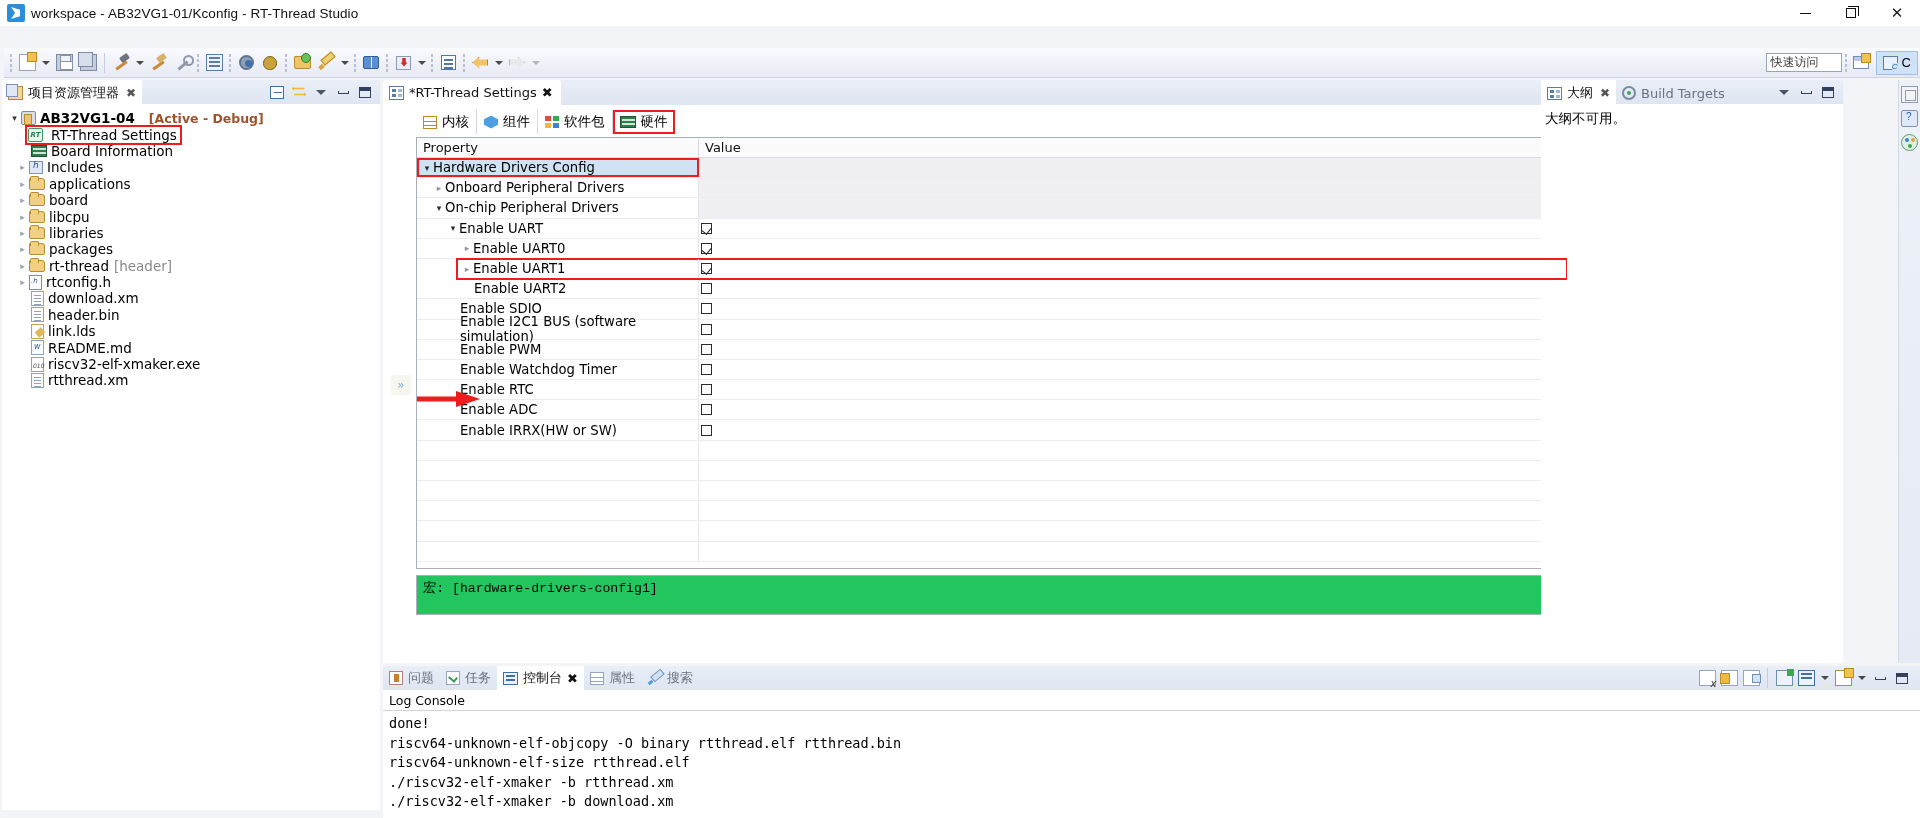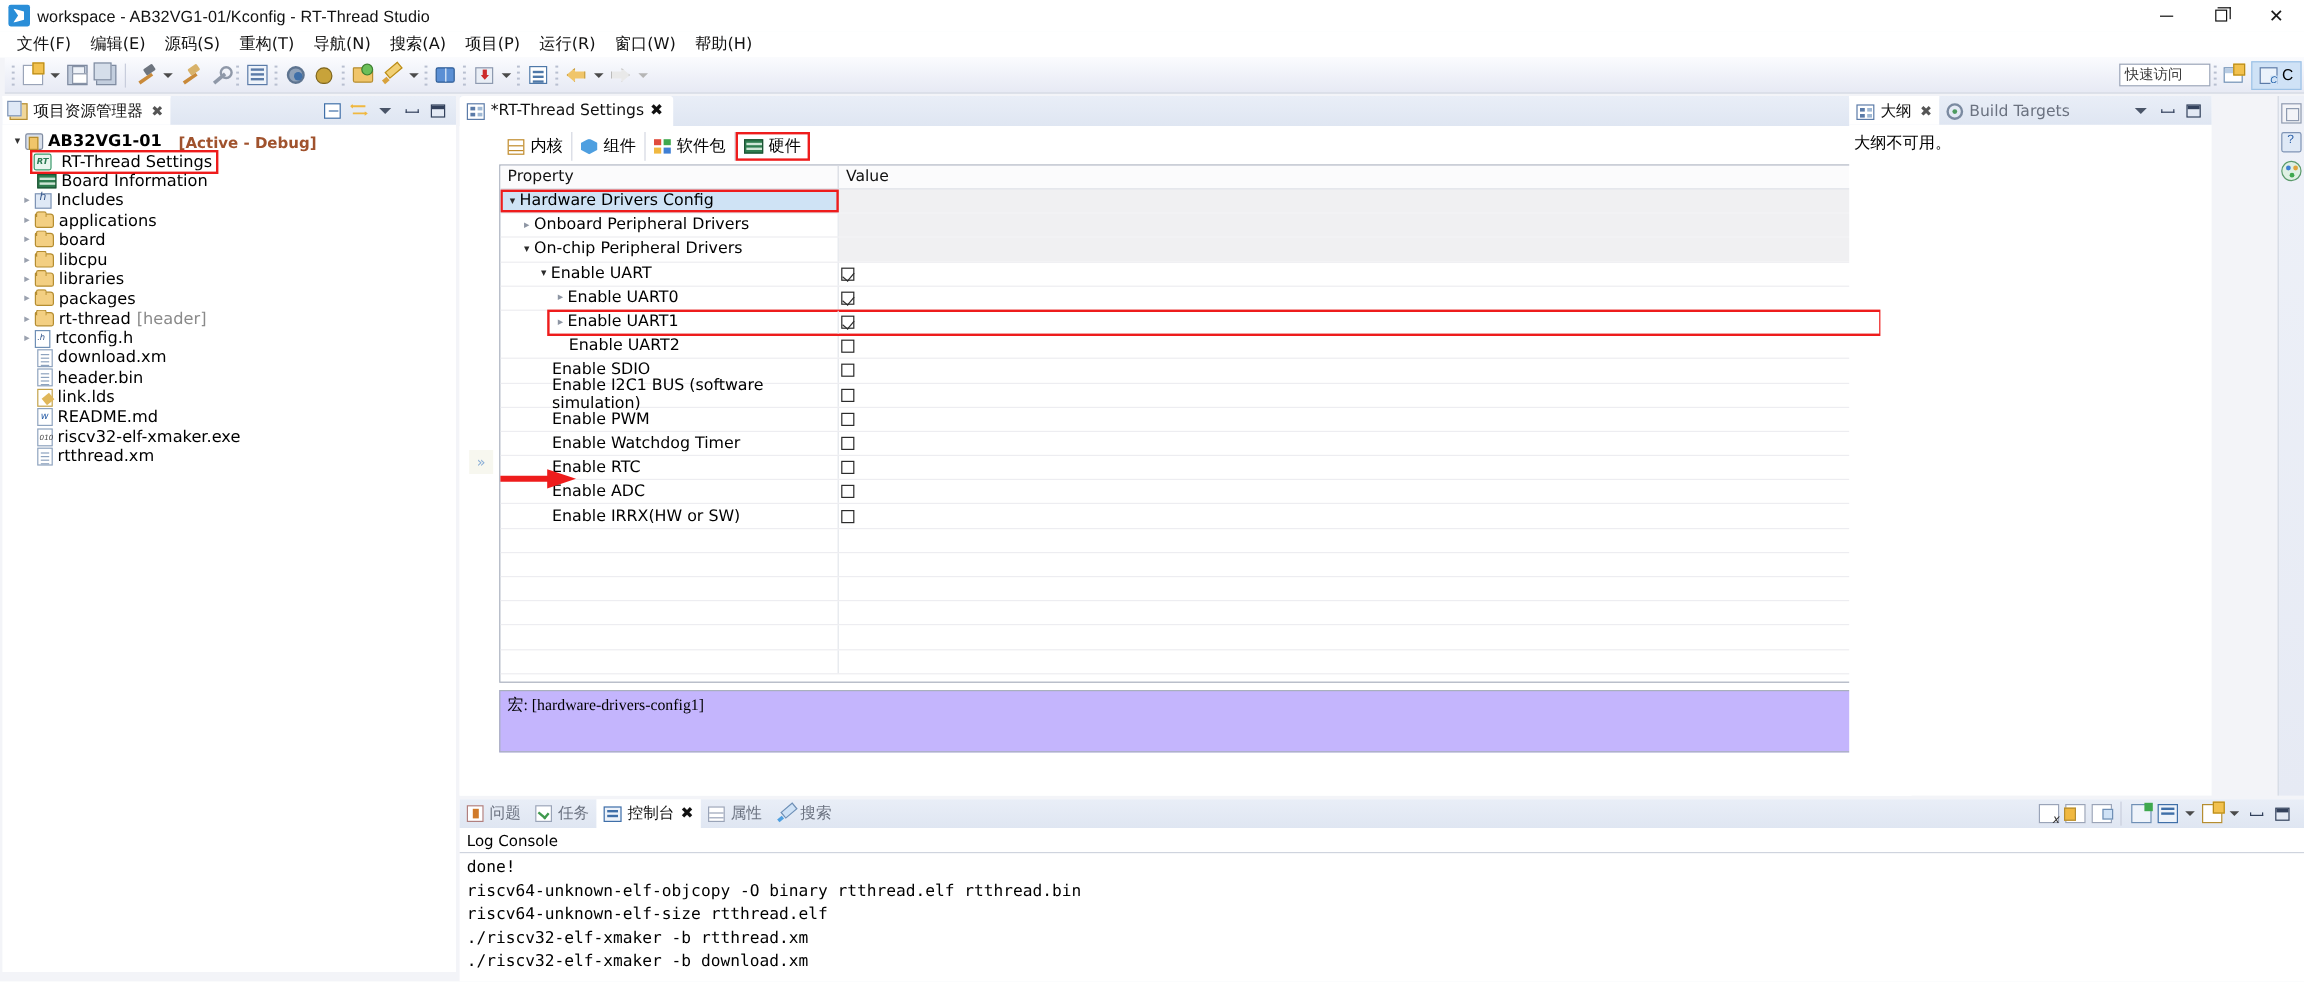--- a/index.html
+++ b/index.html
@@ -248,23 +248,23 @@
 
   .arrow-red { position:absolute; left:-13px; top:252px; width:80px; height:18px; z-index:6; }
 
   .expand-chev {
     position:absolute; left:8px; top:270px; width:20px; height:20px;
     background:#f7f7ef; display:flex; align-items:center; justify-content:center;
     color:#8aaed6; font-size:12px; font-family:"DejaVu Sans",sans-serif;
   }
 
   .macro-box {
-    position:absolute; left:33px; top:470px; width:1152px; height:52px;
-    border:1px solid #a9b0bd; background:#c4b5fd; padding: 3px 6px;
-    font-size:13.2px; font-family:Liberation Serif, serif;
+    position:absolute; left:33px; top:470px; width:1152px; height:40px;
+    border:1px solid #a9b0bd; background:#22c55e; padding: 3px 6px;
+    font-size:13.2px; font-family:Liberation Mono, monospace;
   }
   .macro-scroll { position:absolute; right:34px; top:470px; width:14px; height:52px; background:#f4f4f6; border:1px solid #c7ccd6;}
   .macro-scroll .up, .macro-scroll .dn { height:12px; display:flex; align-items:center; justify-content:center; font-size:7px; color:#555;}
 
   
   .view-outline {
     position:absolute; left:1541px; top:80px; width:302px; height:583px; background:#fff;
   }
   .ic-outline { width:15px; height:13px; background:#fff; border:1px solid #5b7ba8;}
   .ic-outline::after { content:""; position:absolute; left:2px; top:2px; width:4px; height:3px; background:#5b7ba8; box-shadow:0 5px 0 #5b7ba8, 6px 0 0 #9fb8d4, 6px 5px 0 #9fb8d4;}
@@ -339,32 +339,20 @@
         </div>
       <div class="win-btn">
           <i class="glyph-max"></i>
         </div>
       <div class="win-btn close">
           <span class="glyph-close">✕</span>
         </div>
     </div>
   </div>
 
-  <div class="menubar">
-    <div class="menu-item">文件(F)</div>
-    <div class="menu-item">编辑(E)</div>
-    <div class="menu-item">源码(S)</div>
-    <div class="menu-item">重构(T)</div>
-    <div class="menu-item">导航(N)</div>
-    <div class="menu-item">搜索(A)</div>
-    <div class="menu-item">项目(P)</div>
-    <div class="menu-item">运行(R)</div>
-    <div class="menu-item">窗口(W)</div>
-    <div class="menu-item">帮助(H)</div>
-  </div>
 
   <div class="toolbar">
     <div class="tdot"></div>
     <div class="tbtn">
         <i class="ic ic-newfile"></i>
       </div>
     <div class="tarrow"></div>
     <div class="tbtn">
         <i class="ic ic-save"></i>
       </div>
@@ -461,21 +449,21 @@
             <i class="ic-vmax" style="position:relative"></i>
           </div>
       </div>
     </div>
 
     <div class="tree">
 
       <div class="trow" style="padding-left:6px">
         <span class="twist open">▾</span>
         <i class="ticon ic-proj"></i>
-        <span class="tlabel tbold">AB32VG1-01</span>
+        <span class="tlabel tbold">AB32VG1-04</span>
         <span class="tactive" style="margin-left:14px">[Active - Debug]</span>
       </div>
 
       <div class="trow" style="padding-left:25px">
         <span class="hl-red" style="display:flex;align-items:center;gap:4px">
           <i class="ticon ic-rt">RT</i>
           <span class="tlabel">RT-Thread Settings</span>
         </span>
       </div>
       <div class="trow" style="padding-left:29px">

